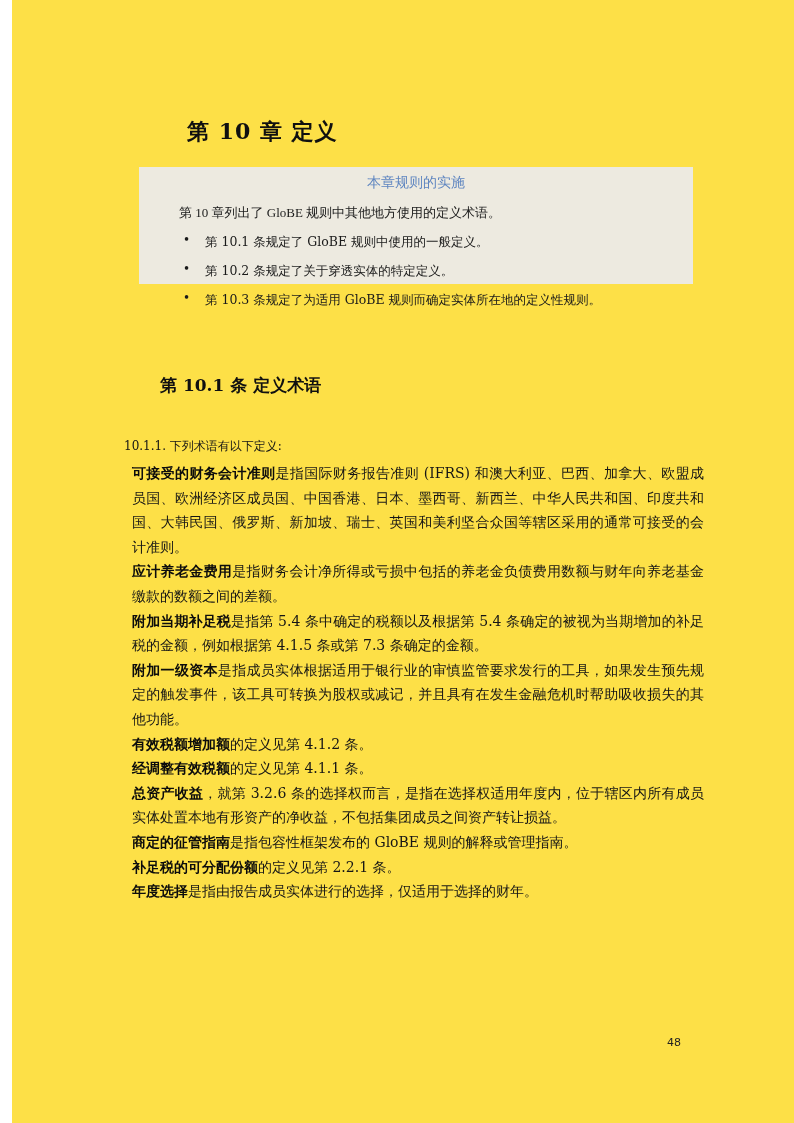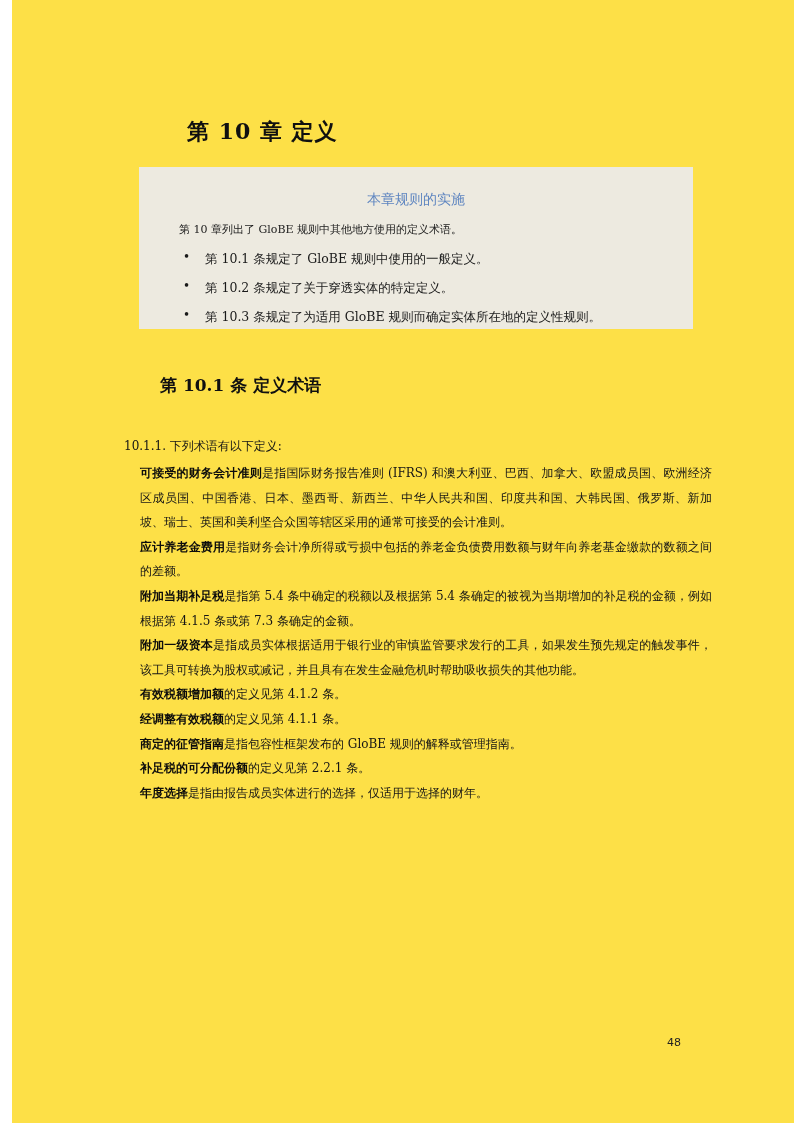--- a/index.html
+++ b/index.html
@@ -25,36 +25,37 @@
     font-size: 22px;
     font-weight: 700;
     letter-spacing: 1px;
     color: #101010;
   }
   .summary-box {
     position: absolute;
     left: 127px;
     top: 167px;
     width: 554px;
-    height: 162px;
+    height: 117px;
     box-sizing: border-box;
     background: #EDEAE0;
-    padding: 23px 40px 0 40px;
+    padding: 6px 40px 0 40px;
   }
   .box-heading {
     text-align: center;
     font-size: 14px;
     color: #5E85C0;
     line-height: 18px;
   }
   .box-intro {
     margin: 13px 0 0 0;
-    font-size: 11px;
+    font-size: 13px;
     line-height: 17px;
     color: #1a1a1a;
+    font-family: Liberation Serif, serif;
   }
   .box-bullets {
     list-style: none;
     margin: 0;
     padding: 0;
   }
   .box-bullets li {
     position: relative;
     margin-top: 12px;
     padding-left: 26px;
@@ -80,24 +81,24 @@
   .article-intro {
     position: absolute;
     left: 112px;
     top: 434px;
     margin: 0;
     font-size: 12px;
     line-height: 24px;
   }
   .definitions {
     position: absolute;
-    left: 128px;
+    left: 120px;
     top: 461px;
     width: 572px;
-    font-size: 12px;
+    font-size: 14px;
     line-height: 24.6px;
     text-align: justify;
     text-align-last: left;
     color: #151515;
   }
   .definitions p {
     margin: 0;
   }
   .definitions b {
     font-weight: 700;
@@ -142,20 +143,21 @@
 
   <p class="article-intro">10.1.1. 下列术语有以下定义:</p>
 
   <div class="definitions">
     <p><b>可接受的财务会计准则</b><span>是指国际财务报告准则 (IFRS) 和澳大利亚、巴西、加拿大、欧盟成员国、欧洲经济区成员国、中国香港、日本、墨西哥、新西兰、中华人民共和国、印度共和国、大韩民国、俄罗斯、新加坡、瑞士、英国和美利坚合众国等辖区采用的通常可接受的会计准则。</span></p>
     <p><b>应计养老金费用</b><span>是指财务会计净所得或亏损中包括的养老金负债费用数额与财年向养老基金缴款的数额之间的差额。</span></p>
     <p><b>附加当期补足税</b><span>是指第 5.4 条中确定的税额以及根据第 5.4 条确定的被视为当期增加的补足税的金额，例如根据第 4.1.5 条或第 7.3 条确定的金额。</span></p>
     <p><b>附加一级资本</b><span>是指成员实体根据适用于银行业的审慎监管要求发行的工具，如果发生预先规定的触发事件，该工具可转换为股权或减记，并且具有在发生金融危机时帮助吸收损失的其他功能。</span></p>
     <p><b>有效税额增加额</b><span>的定义见第 4.1.2 条。</span></p>
     <p><b>经调整有效税额</b><span>的定义见第 4.1.1 条。</span></p>
+    <p><b>总资产收益</b><span>，就第 3.2.6 条的选择权而言，是指在选择权适用年度内，位于辖区内所有成员实体处置本地有形资产的净收益，不包括集团成员之间资产转让损益。</span></p>
     <p><b>商定的征管指南</b><span>是指包容性框架发布的 GloBE 规则的解释或管理指南。</span></p>
     <p><b>补足税的可分配份额</b><span>的定义见第 2.2.1 条。</span></p>
     <p><b>年度选择</b><span>是指由报告成员实体进行的选择，仅适用于选择的财年。</span></p>
   </div>
 
   <div class="page-number">48</div>
 
 </div>
 
 </body></html>

